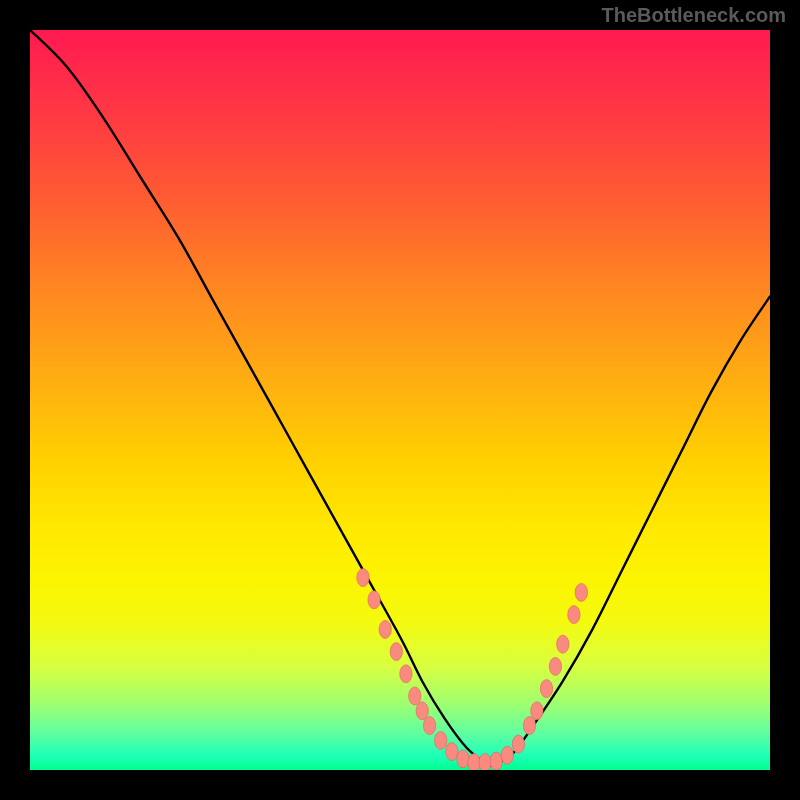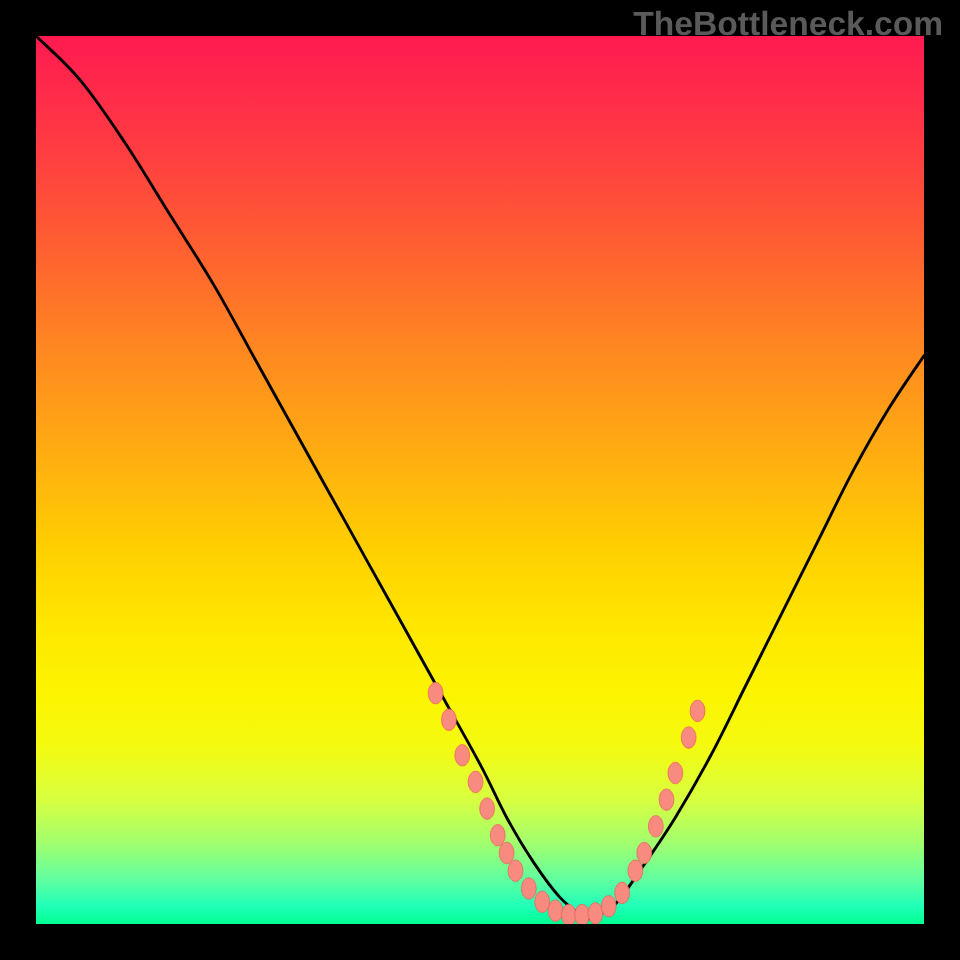--- a/index.html
+++ b/index.html
@@ -8,21 +8,21 @@
     position: relative;
     width: 800px;
     height: 800px;
     background: #000;
   }
   .watermark {
     position: absolute;
     top: 4px;
     right: 14px;
     font-family: Arial, Helvetica, sans-serif;
-    font-size: 28px;
+    font-size: 20px;
     font-weight: bold;
     color: #5a5a5a;
     letter-spacing: 0;
     z-index: 10;
   }
   .plot-area {
     position: absolute;
     left: 30px;
     top: 30px;
     width: 740px;

